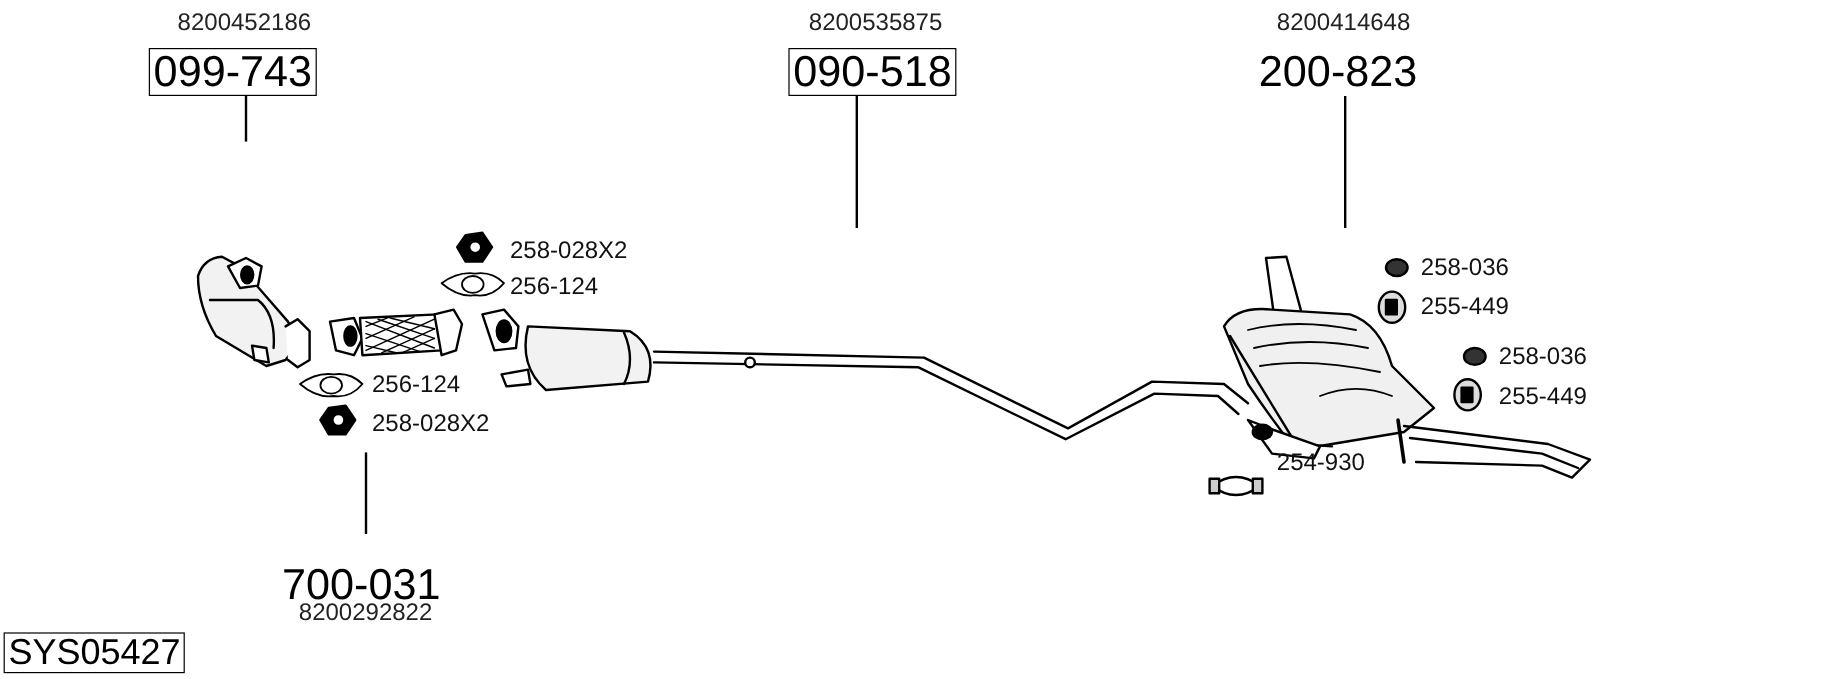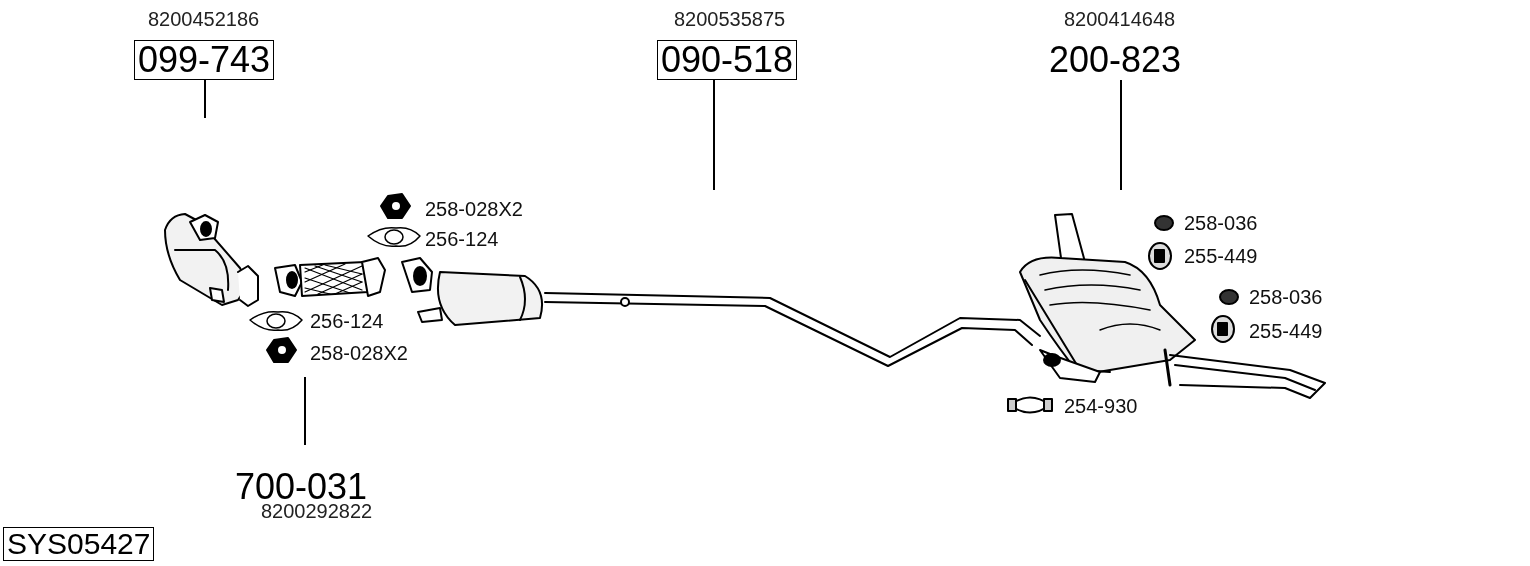--- a/index.html
+++ b/index.html
@@ -97,34 +97,34 @@
       </g>
   </g>
 </svg>
 
 <div class="leader" style="left:204px;top:80px;height:38px;"></div>
 <div class="leader" style="left:713px;top:80px;height:110px;"></div>
 <div class="leader" style="left:1120px;top:80px;height:110px;"></div>
 <div class="leader" style="left:304px;top:377px;height:68px;"></div>
 
 <div class="abs oem" style="left:148px;top:8px;">8200452186</div>
-<div class="abs part-big boxed" style="left:134px;top:40px;">099-743</div>
+<div class="abs part-big boxed" style="left:124px;top:40px;">099-743</div>
 
 <div class="abs oem" style="left:657px;top:8px;margin-left:17px;">8200535875</div>
 <div class="abs part-big boxed" style="left:629px;top:40px;margin-left:28px;">090-518</div>
 
 <div class="abs oem" style="left:1064px;top:8px;text-align:right;">8200414648</div>
 <div class="abs part-big" style="left:1049px;top:41px;">200-823</div>
 
 <div class="abs part-big" style="left:235px;top:468px;">700-031</div>
-<div class="abs oem" style="left:261px;top:500px;">8200292822</div>
+<div class="abs oem" style="left:249px;top:500px;">8200292822</div>
 
 <div class="abs lbl" style="left:425px;top:198px;">258-028X2</div>
 <div class="abs lbl" style="left:425px;top:228px;">256-124</div>
 <div class="abs lbl" style="left:310px;top:310px;">256-124</div>
 <div class="abs lbl" style="left:310px;top:342px;">258-028X2</div>
 <div class="abs lbl" style="left:1184px;top:212px;">258-036</div>
 <div class="abs lbl" style="left:1184px;top:245px;">255-449</div>
 <div class="abs lbl" style="left:1249px;top:286px;">258-036</div>
 <div class="abs lbl" style="left:1249px;top:320px;">255-449</div>
-<div class="abs lbl" style="left:1064px;top:395px;">254-930</div>
+<div class="abs lbl" style="left:1064px;top:375px;">254-930</div>
 
 <div class="abs part-big boxed" style="left:3px;top:527px;font-size:30px;line-height:32px;">SYS05427</div>
 
 </body></html>

